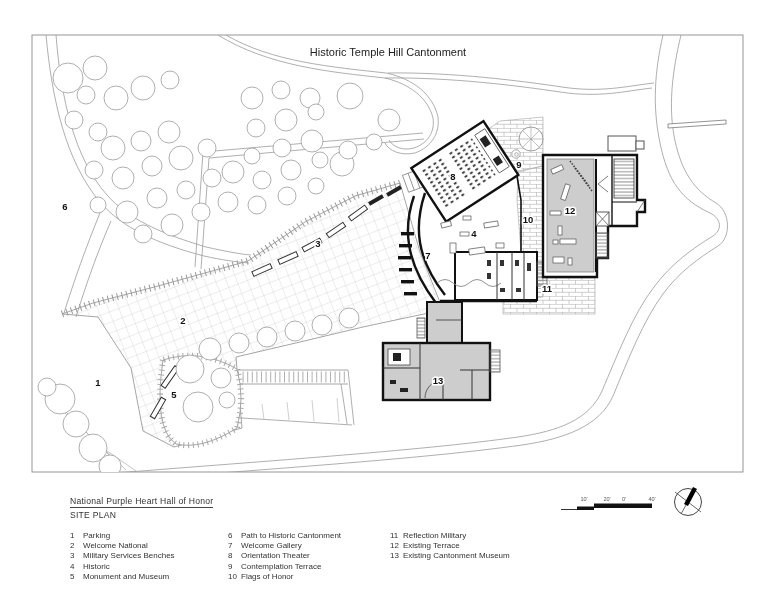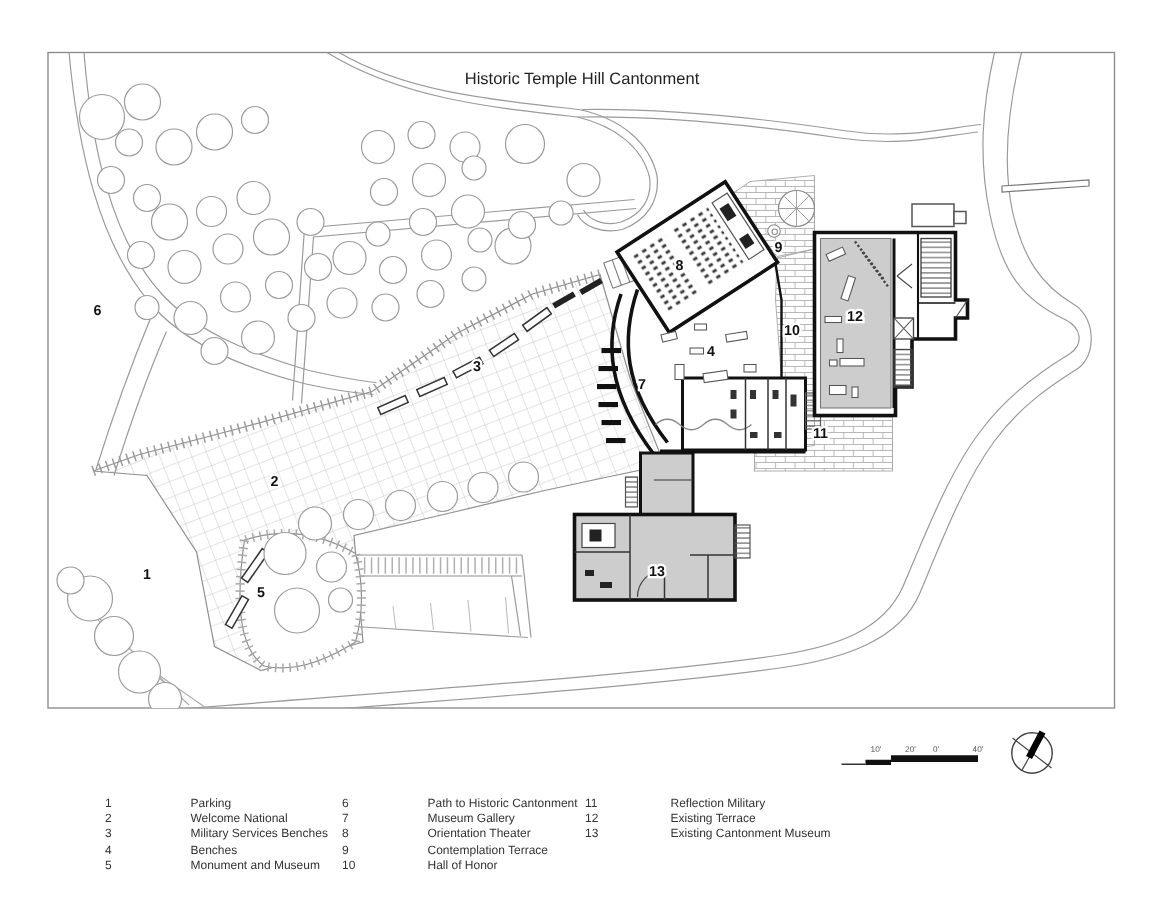--- a/index.html
+++ b/index.html
@@ -10,21 +10,21 @@
   .num{font-family:"Liberation Sans",sans-serif;font-size:9.5px;font-weight:bold;fill:#111;
        paint-order:stroke;stroke:#ffffff;stroke-width:3px;}
   .tick{font-family:"Liberation Sans",sans-serif;font-size:5.5px;fill:#555;}
   .titleblock{position:absolute;left:70px;top:490px;color:#333;}
   .tb-title{font-size:8.6px;letter-spacing:.25px;border-bottom:1px solid #444;display:inline-block;
             padding-bottom:1px;}
   .tb-sub{font-size:8.6px;letter-spacing:.25px;margin-top:2px;}
   .legend{position:absolute;top:531px;color:#333;font-size:8px;}
   .legend .lrow{display:flex;line-height:10.2px;}
   .legend .lnum{width:13px;text-align:left;flex:0 0 13px;}
-  .legend .llab{white-space:nowrap;margin-left:44px;}
+  .legend .llab{white-space:nowrap;}
   #lg1{left:70px;} #lg2{left:228px;} #lg3{left:390px;}
 </style>
 </head>
 <body>
 
 <div id="stage">
 <svg width="780" height="603" viewBox="0 0 780 603">
   <defs>
     <clipPath id="planclip">
           <rect x="32" y="35" width="711" height="437"></rect>
@@ -360,63 +360,67 @@
   </g>
 
   <g>
     <circle cx="688" cy="502" r="13.5" fill="none" stroke="#444" stroke-width="1"></circle>
     <line x1="675" y1="492" x2="701" y2="512" stroke="#444" stroke-width="0.8"></line>
     <line x1="681" y1="514" x2="695" y2="489" stroke="#444" stroke-width="0.8"></line>
     <line x1="686" y1="505" x2="695" y2="488" stroke="#000" stroke-width="4.5"></line>
   </g>
 </svg>
 
+<div class="titleblock">
+  <div class="tb-title">National Purple Heart Hall of Honor</div>
+  <div class="tb-sub">SITE PLAN</div>
+</div>
 
 <div class="legend" id="lg1">
   <div class="lrow">
         <span class="lnum">1</span>
         <span class="llab">Parking</span>
       </div>
   <div class="lrow">
         <span class="lnum">2</span>
         <span class="llab">Welcome National</span>
       </div>
   <div class="lrow">
         <span class="lnum">3</span>
         <span class="llab">Military Services Benches</span>
       </div>
   <div class="lrow">
         <span class="lnum">4</span>
-        <span class="llab">Benches</span>
+        <span class="llab">Historic</span>
       </div>
   <div class="lrow">
         <span class="lnum">5</span>
         <span class="llab">Monument and Museum</span>
       </div>
 </div>
 <div class="legend" id="lg2">
   <div class="lrow">
         <span class="lnum">6</span>
         <span class="llab">Path to Historic Cantonment</span>
       </div>
   <div class="lrow">
         <span class="lnum">7</span>
-        <span class="llab">Museum Gallery</span>
+        <span class="llab">Welcome Gallery</span>
       </div>
   <div class="lrow">
         <span class="lnum">8</span>
         <span class="llab">Orientation Theater</span>
       </div>
   <div class="lrow">
         <span class="lnum">9</span>
         <span class="llab">Contemplation Terrace</span>
       </div>
   <div class="lrow">
         <span class="lnum">10</span>
-        <span class="llab">Hall of Honor</span>
+        <span class="llab">Flags of Honor</span>
       </div>
 </div>
 <div class="legend" id="lg3">
   <div class="lrow">
         <span class="lnum">11</span>
         <span class="llab">Reflection Military</span>
       </div>
   <div class="lrow">
         <span class="lnum">12</span>
         <span class="llab">Existing Terrace</span>

